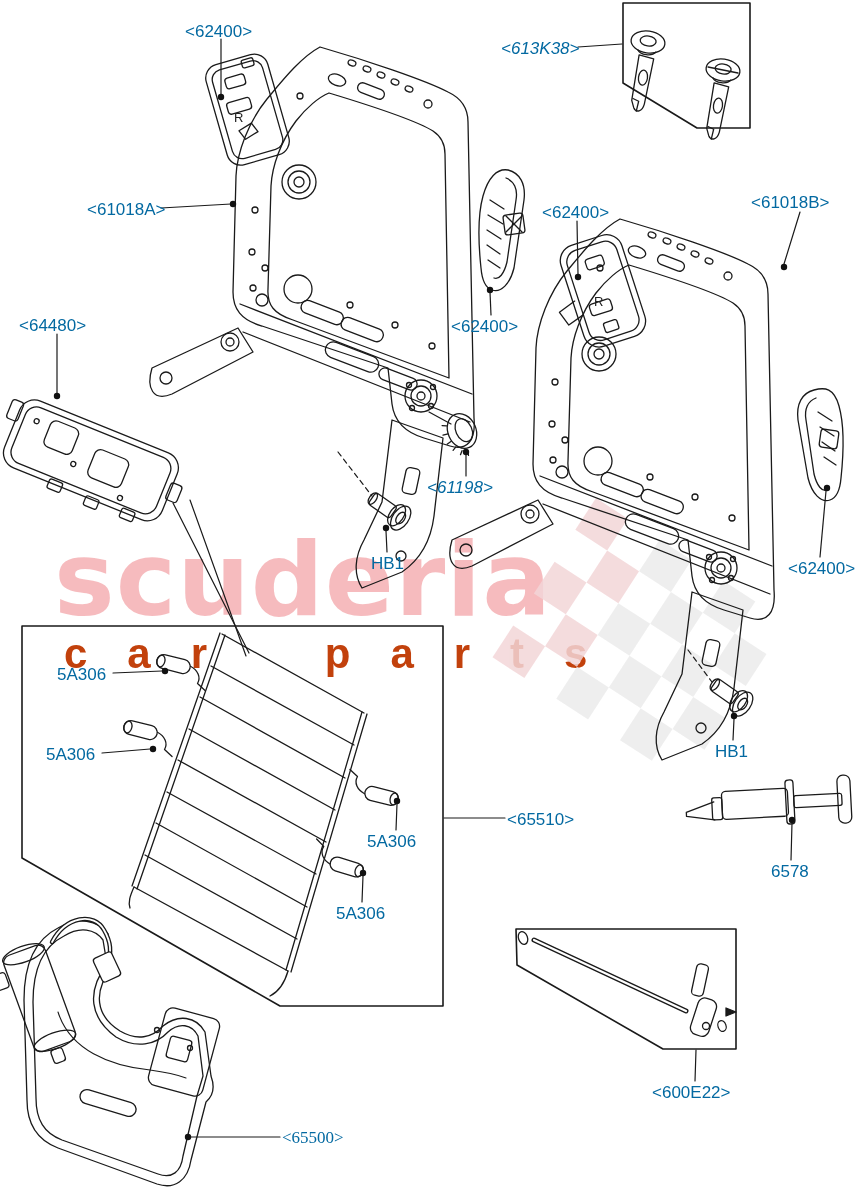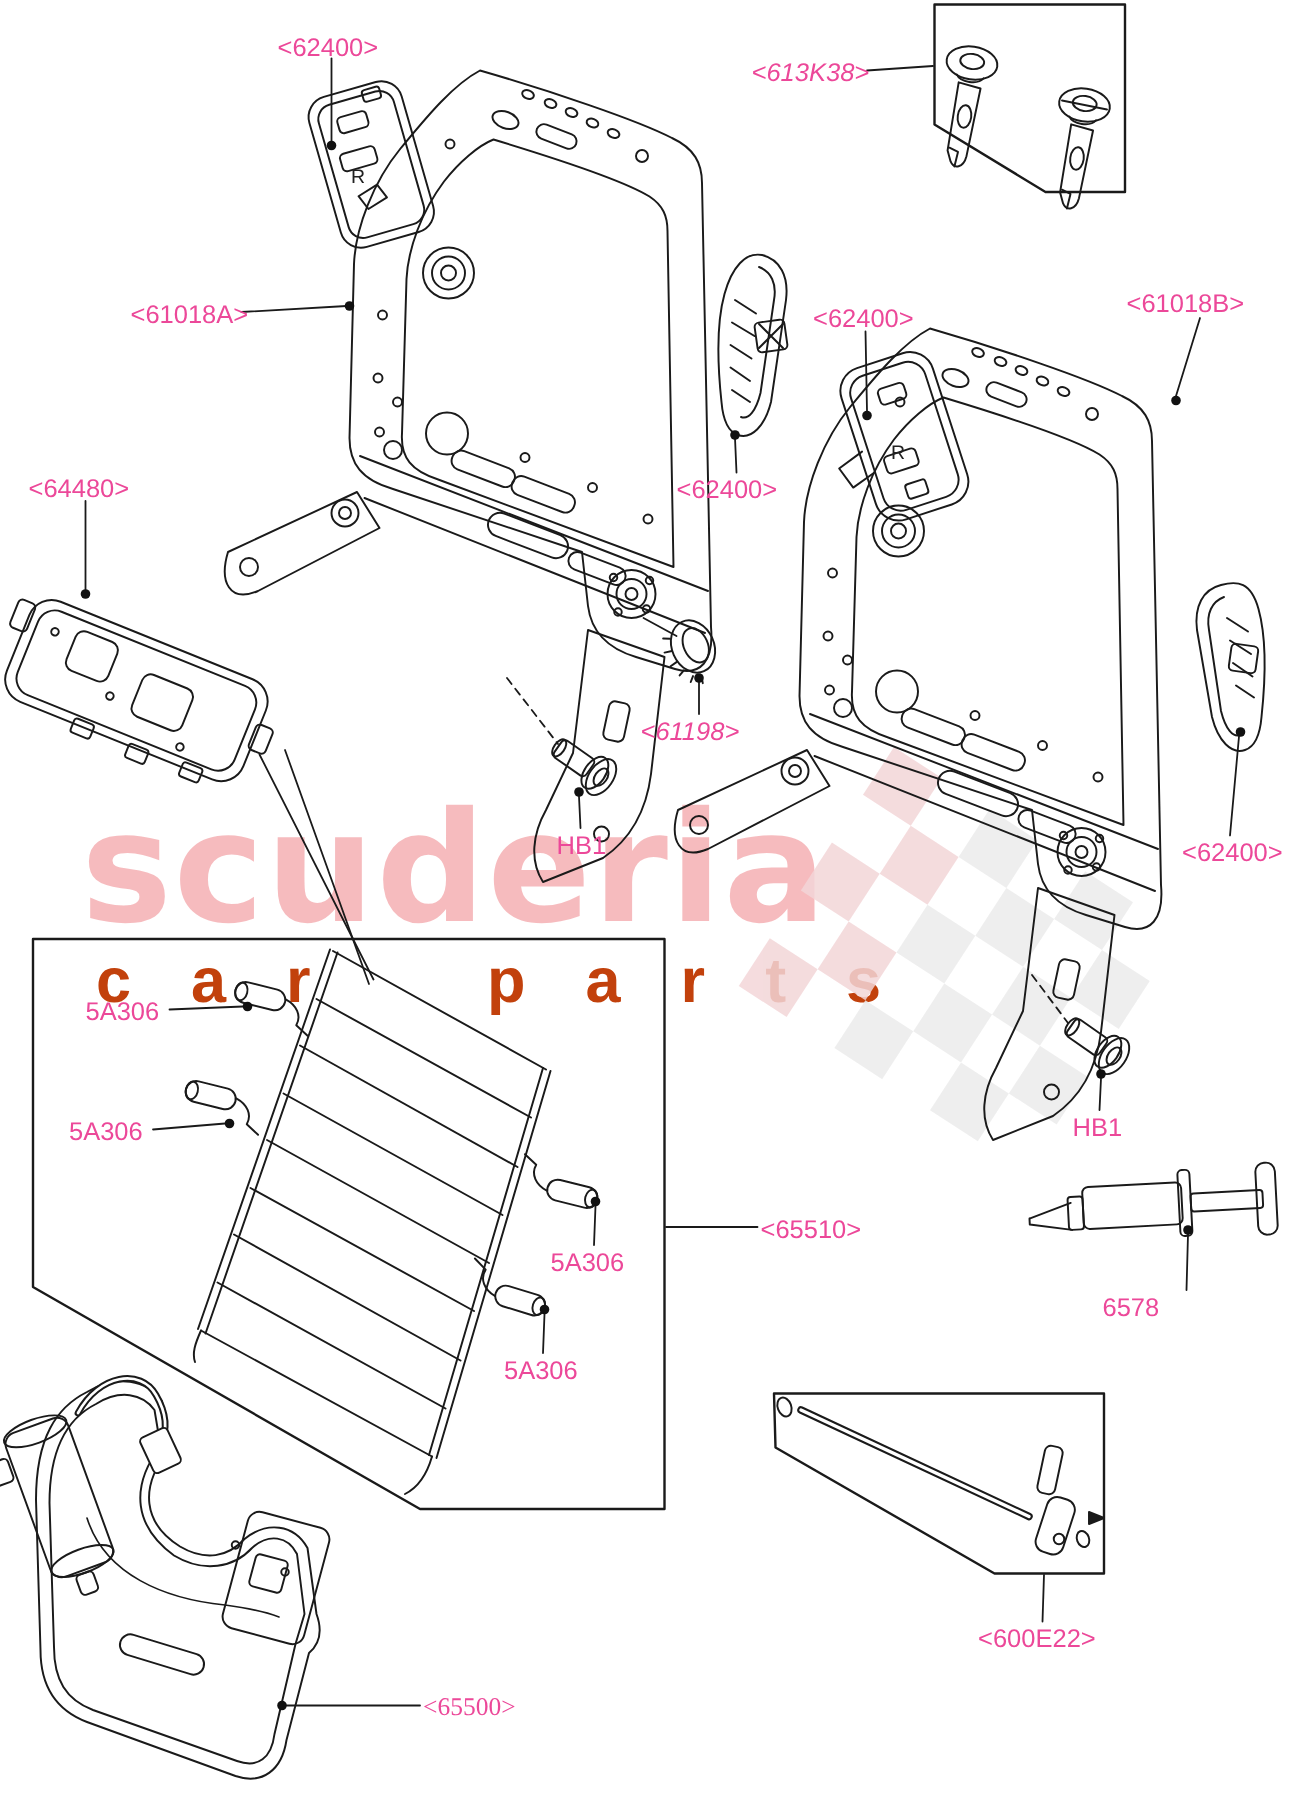--- a/index.html
+++ b/index.html
@@ -8,21 +8,21 @@
   
   .wm-brand{position:absolute;left:54px;top:520px;font-family:"DejaVu Sans",sans-serif;
             font-weight:bold;font-size:102px;letter-spacing:1px;color:rgba(225,30,40,0.30);
             white-space:nowrap;z-index:1;}
   .wm-sub{position:absolute;left:64px;top:630px;font-size:42px;color:#c2410c;
           letter-spacing:40px;word-spacing:26px;white-space:nowrap;z-index:1;font-weight:bold;}
   .wm-flag{position:absolute;left:0;top:0;z-index:1;}
   
   #art{position:absolute;left:0;top:0;z-index:2;}
   
-  .part-label{position:absolute;font-size:17px;color:#ec4899;white-space:nowrap;z-index:3;
+  .part-label{position:absolute;font-size:17px;color:#0369a1;white-space:nowrap;z-index:3;
               cursor:pointer;}
   .r-mark{position:absolute;font-size:13px;color:#222;z-index:3;}
 </style>
 </head>
 <body>
 
 <div id="canvas">
 
   <div class="wm-brand">scuderia</div>
   <div class="wm-sub">car parts</div>
@@ -351,19 +351,19 @@
       <div class="part-label" style="left: 19px; top: 316px;">&lt;64480&gt;</div>
       <div class="part-label" style="left: 427px; top: 478px; font-style: italic;">&lt;61198&gt;</div>
       <div class="part-label" style="left: 371px; top: 554px;">HB1</div>
       <div class="part-label" style="left: 788px; top: 559px;">&lt;62400&gt;</div>
       <div class="part-label" style="left: 57px; top: 665px;">5A306</div>
       <div class="part-label" style="left: 46px; top: 745px;">5A306</div>
       <div class="part-label" style="left: 507px; top: 810px;">&lt;65510&gt;</div>
       <div class="part-label" style="left: 367px; top: 832px;">5A306</div>
       <div class="part-label" style="left: 336px; top: 904px;">5A306</div>
       <div class="part-label" style="left: 715px; top: 742px;">HB1</div>
-      <div class="part-label" style="left: 735px; top: 862px;">6578</div>
+      <div class="part-label" style="left: 771px; top: 862px;">6578</div>
       <div class="part-label" style="left: 282px; top: 1128px; font-family: Liberation Serif, serif;">&lt;65500&gt;</div>
       <div class="part-label" style="left: 652px; top: 1083px; text-align: center;">&lt;600E22&gt;</div>
       <div class="r-mark" style="left: 234px; top: 110px;">R</div>
       <div class="r-mark" style="left: 594px; top: 294px;">R</div>
     </div>
 </div>
 
 </body></html>

